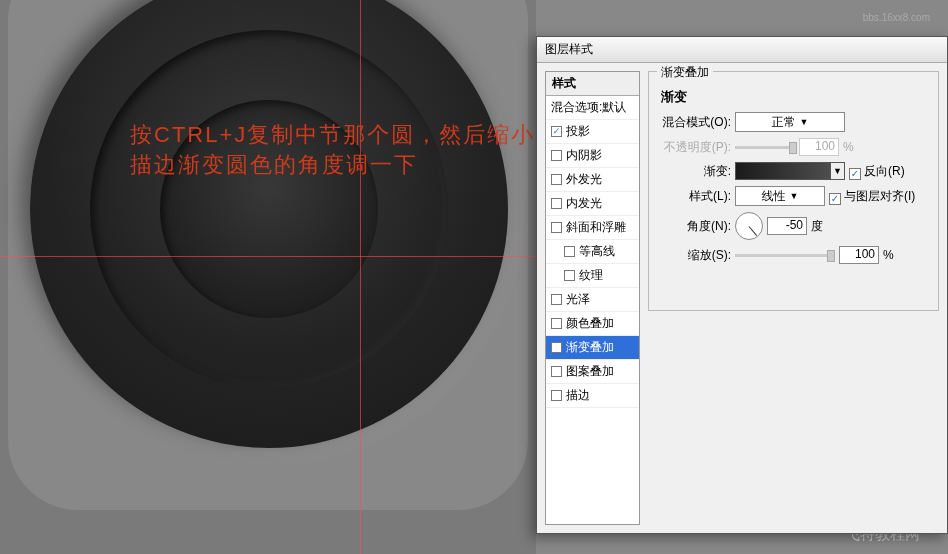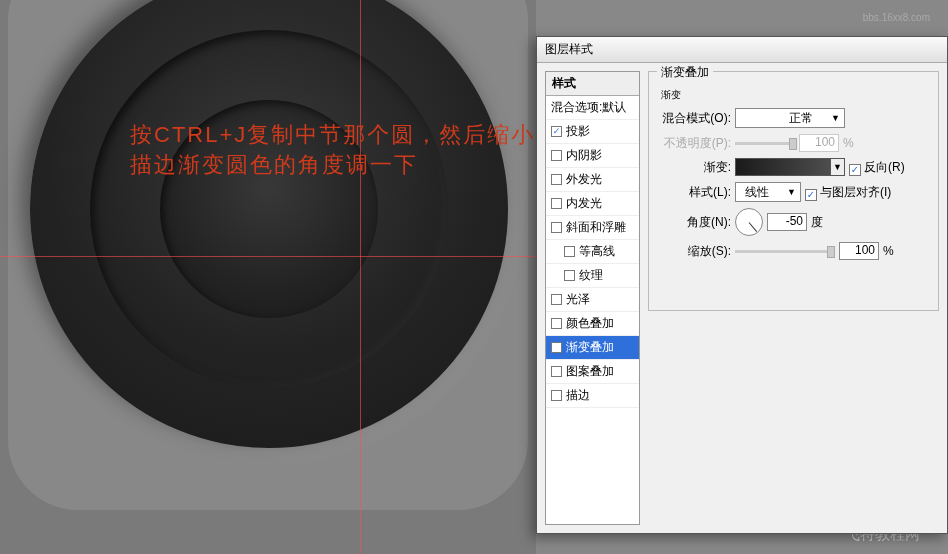--- a/index.html
+++ b/index.html
@@ -75,28 +75,28 @@
 
 .panel {
   flex: 1; margin: 8px 8px 8px 0; position: relative;
 }
 .groupbox {
   border: 1px solid #bbb; position: absolute; left: 0; top: 0; right: 0; height: 240px; padding: 14px 0 0 8px;
 }
 .groupbox .legend {
   position: absolute; top: -8px; left: 8px; background: #f0f0f0; padding: 0 4px; font-size: 12px;
 }
-.subtitle { font-size: 10px; margin: 2px 0 6px 4px; }
+.subtitle { font-size: 13px; margin: 2px 0 6px 4px; font-weight: bold; }
 .frow {
   display: flex; align-items: center; font-size: 12px; margin: 6px 0; gap: 4px;
 }
 .frow .lbl { width: 74px; text-align: right; }
 .select {
   height: 20px; border: 1px solid #888; background: #fff; font-size: 12px; padding: 1px 4px;
-  display: flex; align-items: center; justify-content: flex-end; gap: 18px;
+  display: flex; align-items: center; justify-content: center; gap: 4px;
 }
 .select .arrow { font-size: 9px; }
 .opac-group { display: flex; align-items: center; gap: 4px; color: #aaa; }
 .opac-group .lbl { color: #aaa; }
 .slider-rail { width: 60px; height: 3px; background: #ccc; position: relative; }
 .slider-thumb { position: absolute; top: -4px; width: 8px; height: 12px; background: #ccc; border: 1px solid #aaa; }
 .num { width: 40px; height: 18px; border: 1px solid #888; background: #fff; text-align: right; padding: 0 3px; font-size: 12px; }
 .num.dis { border-color: #ccc; color: #aaa; }
 .grad-swatch {
   width: 110px; height: 18px; border: 1px solid #555;
@@ -224,21 +224,21 @@
             <div class="dd">▼</div>
           </div>
           <div class="chk">
             <span class="cb on"></span>
             <span>反向(R)</span>
           </div>
         </div>
 
         <div class="frow">
           <span class="lbl">样式(L):</span>
-          <div class="select" style="width:66px">
+          <div class="select" style="width:90px">
             <span>线性</span>
             <span class="arrow">▼</span>
           </div>
           <div class="chk">
             <span class="cb on"></span>
             <span>与图层对齐(I)</span>
           </div>
         </div>
 
         <div class="frow">

